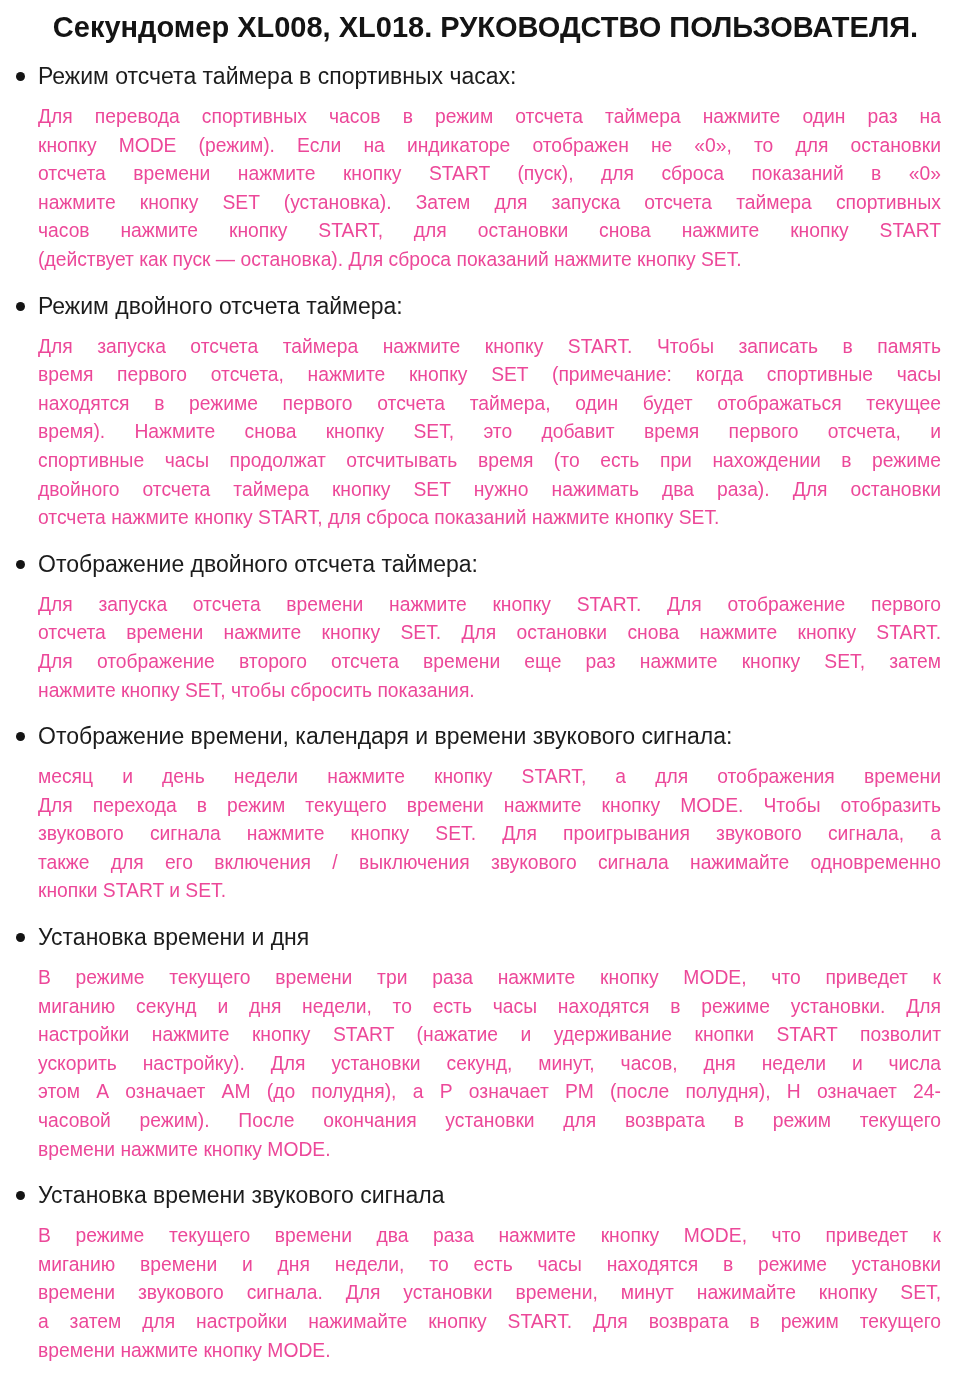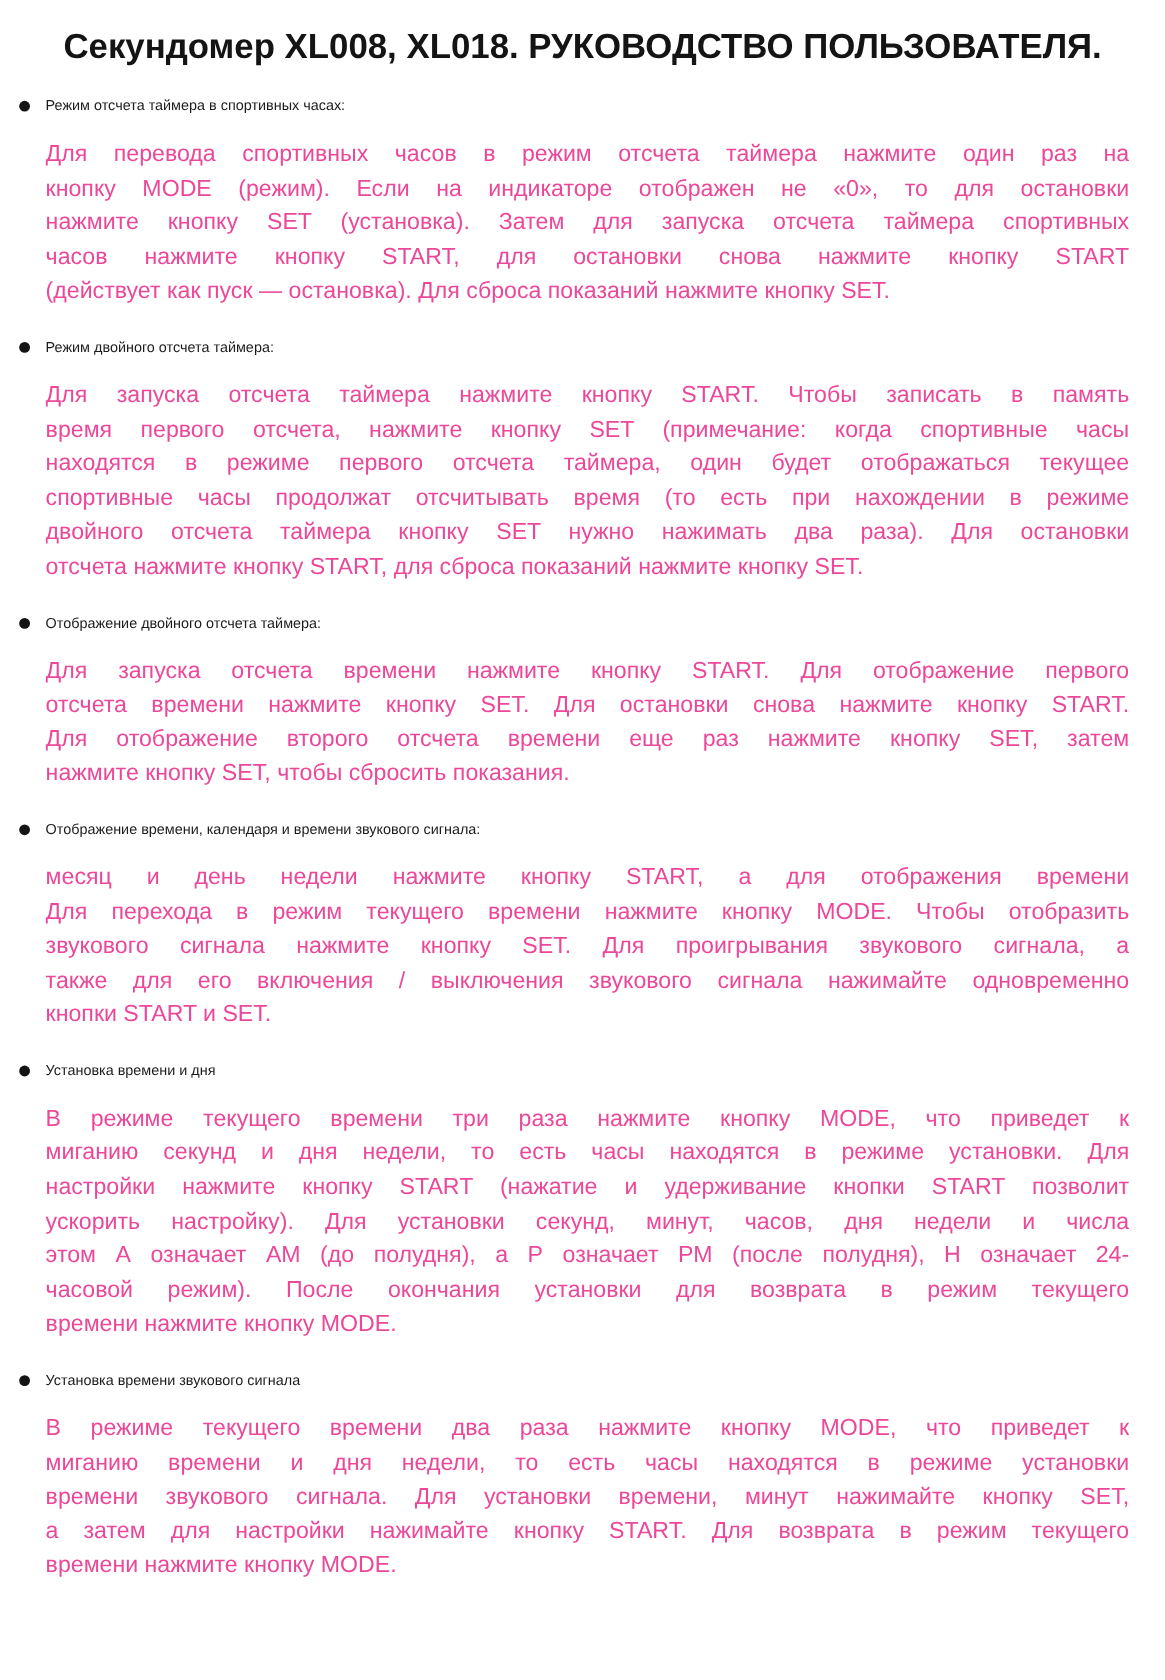--- a/index.html
+++ b/index.html
@@ -7,21 +7,21 @@
     position: relative;
     width: 971px;
     height: 1400px;
     background: #ffffff;
     overflow: hidden;
     font-family: "Liberation Sans", "DejaVu Sans", sans-serif;
     color: #1c1c1c;
   }
   .title {
     margin: 0 10px 16px 10px;
-    padding-top: 21px;
+    padding-top: 9px;
     text-align: center;
     font-size: 29px;
     font-weight: bold;
     line-height: 37px;
     color: #141414;
     white-space: nowrap;
   }
   .section {
     position: relative;
     padding: 0 30px 0 38px;
@@ -30,21 +30,21 @@
   .bullet {
     position: absolute;
     left: 16px;
     top: 10px;
     width: 9px;
     height: 9px;
     border-radius: 50%;
     background: #141414;
   }
   .heading {
-    font-size: 12px;
+    font-size: 23px;
     line-height: 28px;
     margin-bottom: 13px;
     color: #1c1c1c;
   }
   .para-line {
     font-size: 19.3px;
     height: 28.6px;
     line-height: 28.6px;
     overflow: hidden;
     text-align: justify;
@@ -63,32 +63,34 @@
 
 <div class="page">
   <h1 class="title">Секундомер XL008, XL018. РУКОВОДСТВО ПОЛЬЗОВАТЕЛЯ.</h1>
   <div id="sections">
       <section class="section">
         <span class="bullet"></span>
         <div class="heading">Режим отсчета таймера в спортивных часах:</div>
         <div class="para">
           <div class="para-line">Для перевода спортивных часов в режим отсчета таймера нажмите один раз на</div>
           <div class="para-line">кнопку MODE (режим). Если на индикаторе отображен не «0», то для остановки</div>
+          <div class="para-line">отсчета времени нажмите кнопку START (пуск), для сброса показаний в «0»</div>
           <div class="para-line">нажмите кнопку SET (установка). Затем для запуска отсчета таймера спортивных</div>
           <div class="para-line">часов нажмите кнопку START, для остановки снова нажмите кнопку START</div>
           <div class="para-line last">(действует как пуск — остановка). Для сброса показаний нажмите кнопку SET.</div>
         </div>
       </section>
       <section class="section">
         <span class="bullet"></span>
         <div class="heading">Режим двойного отсчета таймера:</div>
         <div class="para">
           <div class="para-line">Для запуска отсчета таймера нажмите кнопку START. Чтобы записать в память</div>
           <div class="para-line">время первого отсчета, нажмите кнопку SET (примечание: когда спортивные часы</div>
           <div class="para-line">находятся в режиме первого отсчета таймера, один будет отображаться текущее</div>
+          <div class="para-line">время). Нажмите снова кнопку SET, это добавит время первого отсчета, и</div>
           <div class="para-line">спортивные часы продолжат отсчитывать время (то есть при нахождении в режиме</div>
           <div class="para-line">двойного отсчета таймера кнопку SET нужно нажимать два раза). Для остановки</div>
           <div class="para-line last">отсчета нажмите кнопку START, для сброса показаний нажмите кнопку SET.</div>
         </div>
       </section>
       <section class="section">
         <span class="bullet"></span>
         <div class="heading">Отображение двойного отсчета таймера:</div>
         <div class="para">
           <div class="para-line">Для запуска отсчета времени нажмите кнопку START. Для отображение первого</div>

